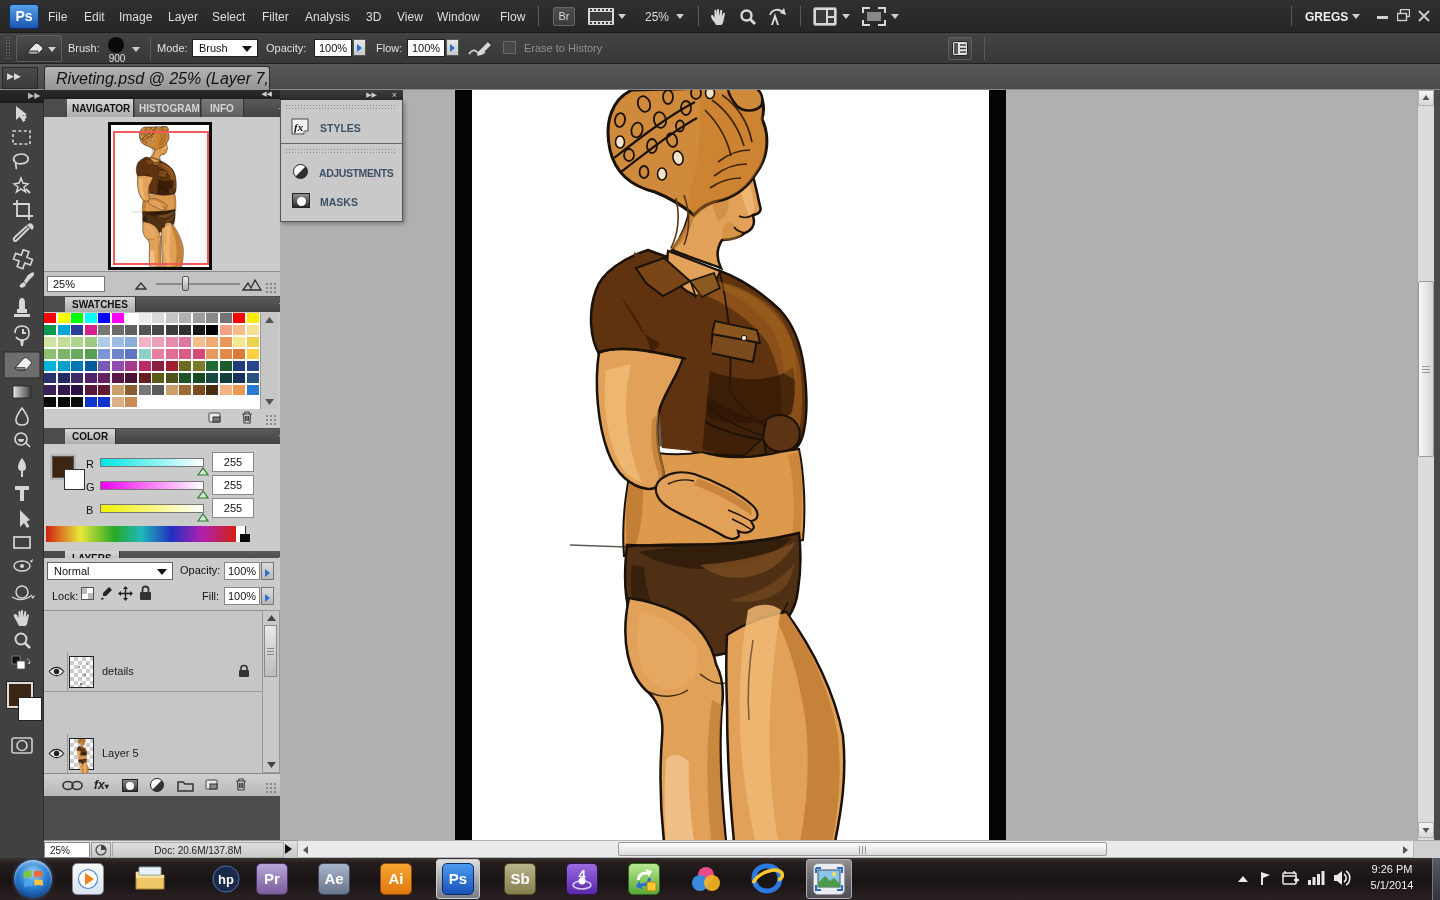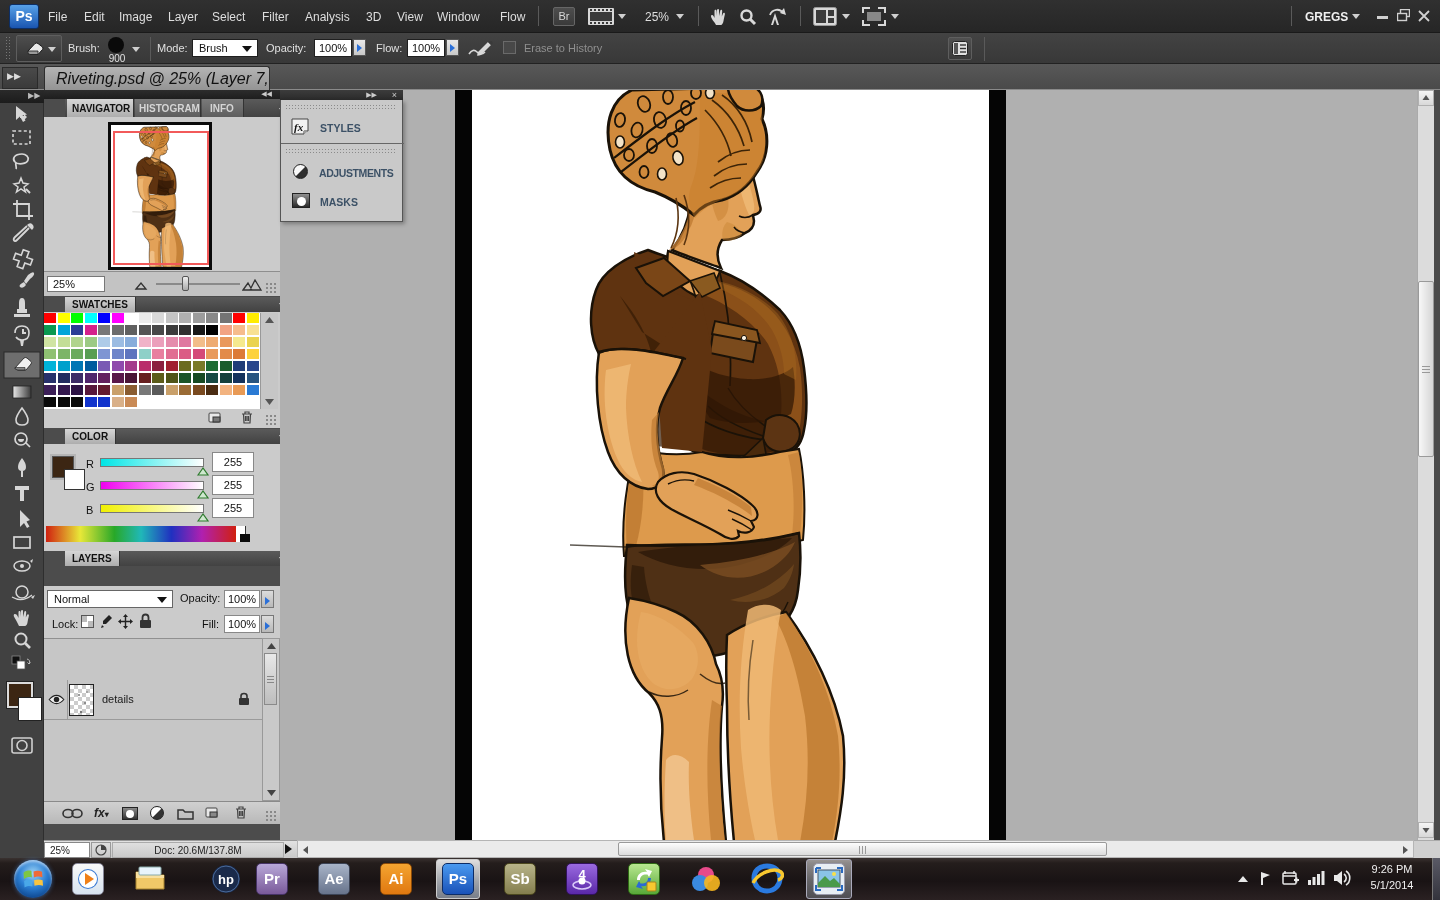--- a/index.html
+++ b/index.html
@@ -474,21 +474,21 @@
     <div class="ptab">LAYERS</div>
     <svg class="pmenu" width="18" height="9">
         <path d="M0 2 l5 0 l-2.5 4 Z" fill="#ddd"></path>
         <g stroke="#ddd" stroke-width="1.6">
           <line x1="7" y1="1" x2="17" y2="1"></line>
           <line x1="7" y1="4.5" x2="17" y2="4.5"></line>
           <line x1="7" y1="8" x2="17" y2="8"></line>
         </g>
       </svg>
   </div>
-  <div class="panel" style="top:496px; height:238px;padding-left:15px;">
+  <div class="panel" style="top:468px; height:238px;padding-left:15px;">
     <div class="obox" style="left:3px; top:4px; width:126px; height:18px; line-height:16px; border-color:#666; padding-left:6px;">Normal<span style="position:absolute; right:5px; top:6px; width:0; height:0; border-left:5px solid transparent; border-right:5px solid transparent; border-top:6px solid #111;"></span></div>
     <div class="abs" style="left:136px; top:6px; font-size:11px; color:#111;">Opacity:</div>
     <div class="obox" style="left:180px; top:4px; width:36px; height:18px; line-height:16px; border-color:#888; text-align:center;">100%</div>
     <div class="spin" style="left:217px; top:4px; height:18px; background:linear-gradient(#dcdcdc,#b8b8b8); border-color:#777;"></div>
     <div class="abs" style="left:8px; top:32px; font-size:11px; color:#111;">Lock:</div>
     <div class="abs" style="left:37px; top:29px; width:13px; height:13px; border:1px solid #555; background:conic-gradient(#fff 25%, #bbb 25% 50%, #fff 50% 75%, #bbb 75%);"></div>
     <svg class="abs" style="left:56px; top:28px;" width="13" height="15">
         <path fill="#222" d="M9 1 L12 4 L6 10 L3 10 L3 7 Z"></path>
         <path fill="#222" d="M2 11 L4 13 L1 14 Z"></path>
       </svg>
@@ -514,20 +514,33 @@
               <circle cx="9" cy="10" r="1" fill="#777"></circle>
               <circle cx="15" cy="18" r="1" fill="#777"></circle>
               <circle cx="11" cy="27" r="1.2" fill="#777"></circle>
               <circle cx="17" cy="7" r="0.8" fill="#777"></circle>
             </svg></div>
 <div class="abs" style="left:58px;top:13px;font-size:11px;color:#1a1a1a;">details</div>
 <svg class="abs" style="right:12px;top:12px;" width="12" height="14">
             <rect x="1" y="6" width="10" height="7" rx="1" fill="#333"></rect>
             <path d="M3 6 L3 4 Q3 1.5 6 1.5 Q9 1.5 9 4 L9 6" fill="none" stroke="#333" stroke-width="1.6"></path>
           </svg>
+</div>
+        <div class="abs" style="left:0;top:123px;width:218px;height:40px;border-bottom:1px solid #9a9a9a;">
+
+<svg class="abs" style="left:4px;top:14px;" width="17" height="11" viewBox="0 0 18 12">
+            <path d="M1 6 Q9 -3 17 6 Q9 15 1 6 Z" fill="#f0f0f0" stroke="#222" stroke-width="1.2"></path>
+            <circle cx="9" cy="6" r="3" fill="#222"></circle>
+          </svg>
+<div class="abs" style="left:0;top:0;width:24px;height:40px;border-right:1px solid #9a9a9a;"></div>
+<div class="abs" style="left:25px;top:4px;width:25px;height:32px;background-image:conic-gradient(#ccc 25%, #fff 25% 50%, #ccc 50% 75%, #fff 75%); background-size:8px 8px;border:1px solid #222;"><svg width="26" height="34" viewBox="594 88 256 752" preserveAspectRatio="xMidYMid meet">
+              <use href="#figureart"></use>
+            </svg></div>
+<div class="abs" style="left:58px;top:13px;font-size:11px;color:#1a1a1a;">Layer 5</div>
+
 </div>
       </div>
     <div class="abs" style="left:218px; top:52px; width:18px; height:163px; background:#c9c9c9; border:1px solid #999;">
       <svg class="abs" style="left:3px; top:3px;" width="11" height="8">
           <path d="M1 7 L5.5 1 L10 7 Z" fill="#444"></path>
         </svg>
       <div class="abs" style="left:1px; top:14px; width:13px; height:52px; background:linear-gradient(#e8e8e8,#bdbdbd); border:1px solid #8a8a8a;">
           <div style="margin:22px 2px 0 2px; height:1px; background:#888; box-shadow:0 3px #888, 0 6px #888;"></div>
         </div>
       <svg class="abs" style="left:3px; bottom:3px;" width="11" height="8">

